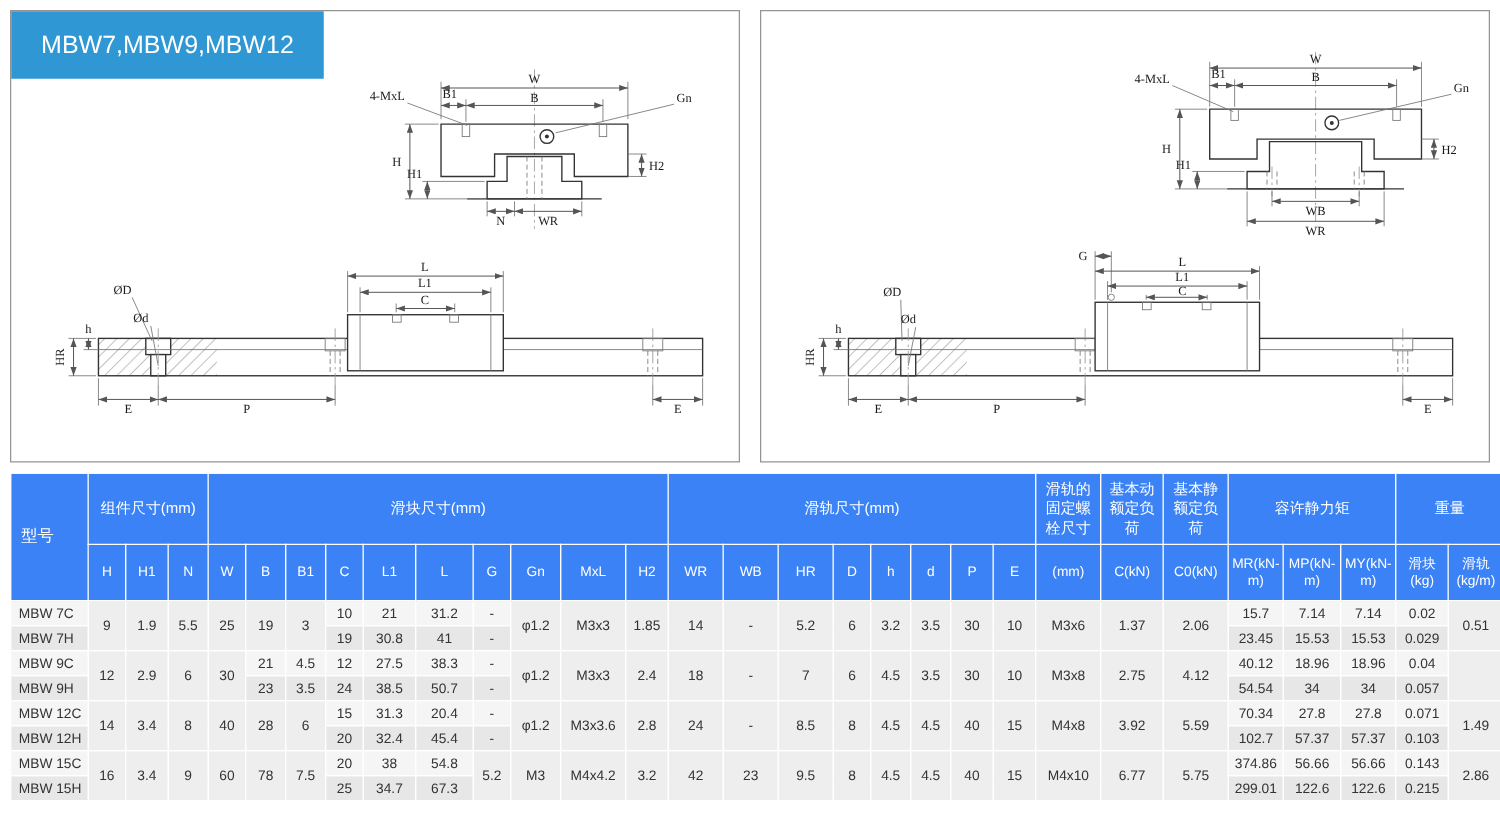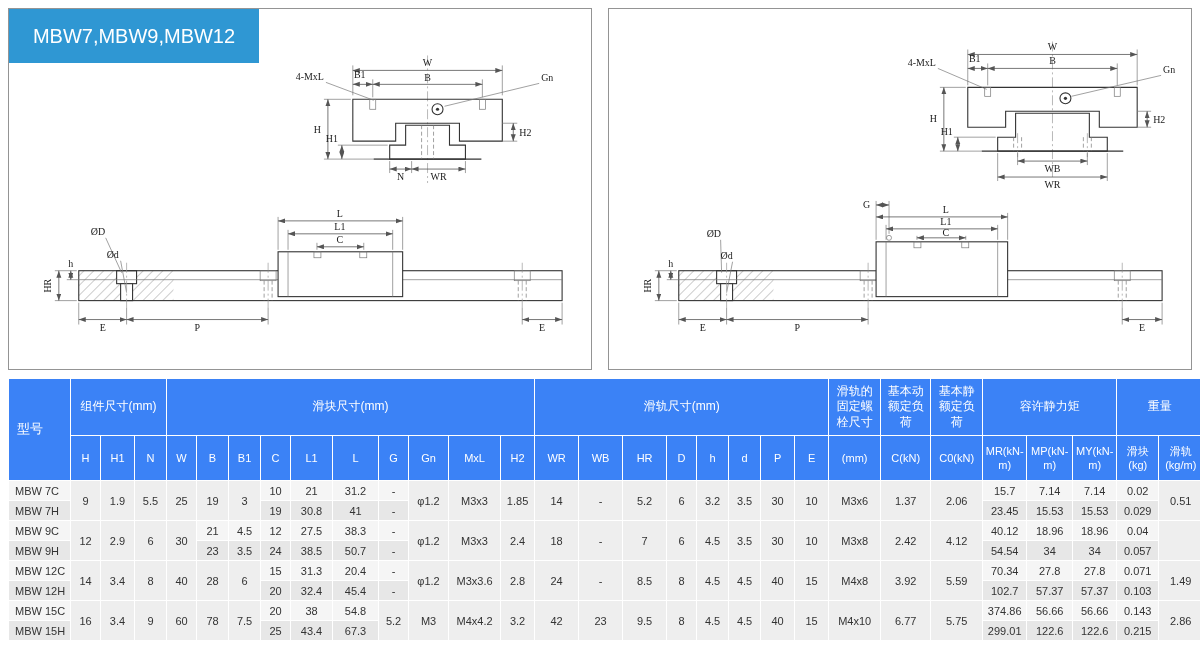--- a/index.html
+++ b/index.html
@@ -440,21 +440,21 @@
           <td rowspan="2" class="merged">2.4</td>
           <td rowspan="2" class="merged">18</td>
           <td rowspan="2" class="merged">-</td>
           <td rowspan="2" class="merged">7</td>
           <td rowspan="2" class="merged">6</td>
           <td rowspan="2" class="merged">4.5</td>
           <td rowspan="2" class="merged">3.5</td>
           <td rowspan="2" class="merged">30</td>
           <td rowspan="2" class="merged">10</td>
           <td rowspan="2" class="merged">M3x8</td>
-          <td rowspan="2" class="merged">2.42</td>
+          <td rowspan="2" class="merged">2.75</td>
           <td rowspan="2" class="merged">4.12</td>
           <td>40.12</td>
           <td>18.96</td>
           <td>18.96</td>
           <td>0.04</td>
           <td rowspan="2" class="merged"></td>
         </tr>
         <tr class="r1">
           <td class="model">MBW 9H</td>
           <td>23</td>
@@ -539,21 +539,21 @@
           <td rowspan="2" class="merged">5.75</td>
           <td>374.86</td>
           <td>56.66</td>
           <td>56.66</td>
           <td>0.143</td>
           <td rowspan="2" class="merged">2.86</td>
         </tr>
         <tr class="r1">
           <td class="model">MBW 15H</td>
           <td>25</td>
-          <td>43.4</td>
+          <td>34.7</td>
           <td>67.3</td>
           <td>299.01</td>
           <td>122.6</td>
           <td>122.6</td>
           <td>0.215</td>
         </tr>
       </tbody>
     </table>
 </div>
 

